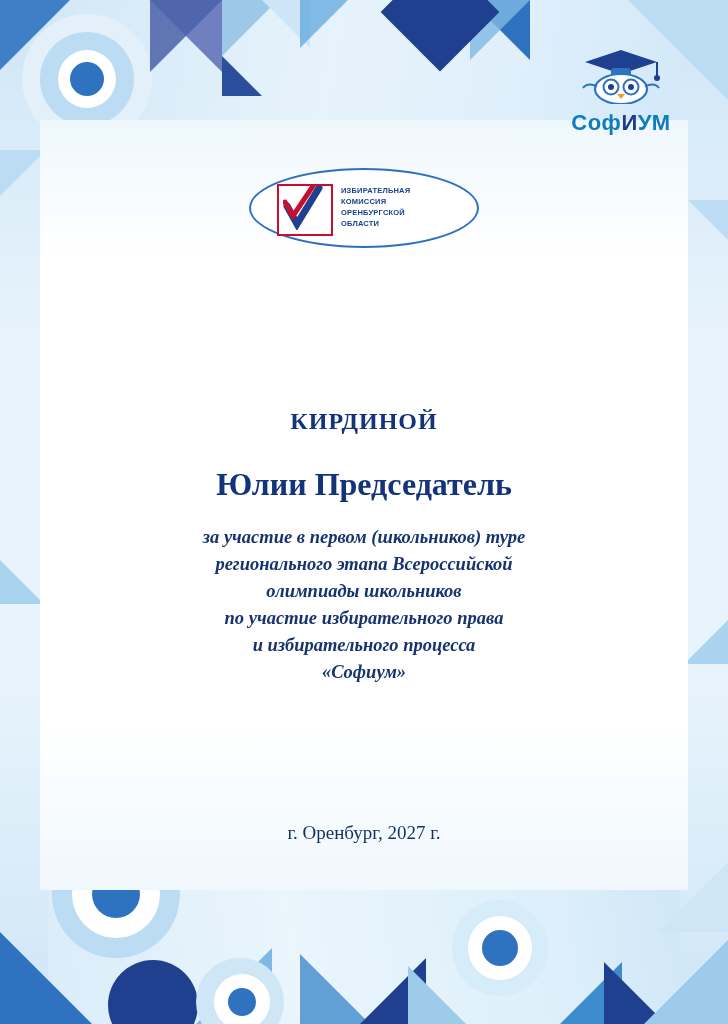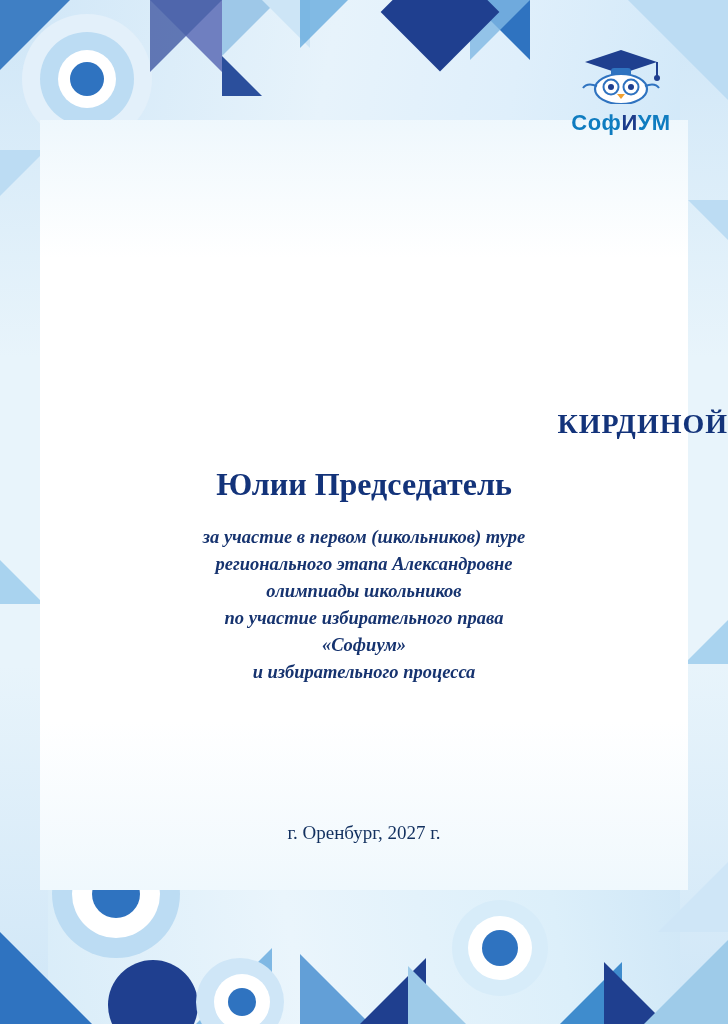--- a/index.html
+++ b/index.html
@@ -141,24 +141,24 @@
     font-size: 72px;
     letter-spacing: 3px;
     color: #1f3f8f;
     line-height: 1;
   }
 
   .recipient-last {
     position: absolute;
     top: 408px;
     left: 0; right: 0;
-    text-align: right;
-    font-family: "Liberation Serif", serif;
-    font-weight: bold;
-    font-size: 28px;
+    text-align: center;
+    font-family: "Liberation Serif", serif;
+    font-weight: bold;
+    font-size: 24px;
     color: #13337a;
     letter-spacing: 1px;
   }
   .recipient-first {
     position: absolute;
     top: 466px;
     left: 0; right: 0;
     text-align: center;
     font-family: "Liberation Serif", serif;
     font-weight: bold;
@@ -287,30 +287,44 @@
         <circle cx="70" cy="41" r="3" fill="#1f3f8f"></circle>
         <path d="M56 48 L60 53 L64 48 Z" fill="#f0a030"></path>
         <path d="M36 40 q-10 -4 -14 2" stroke="#2f73c0" stroke-width="2" fill="none"></path>
         <path d="M84 40 q10 -4 14 2" stroke="#2f73c0" stroke-width="2" fill="none"></path>
       </svg>
       <div class="owl-word">
         <span>Соф</span><span class="hl">И</span><span>УМ</span>
       </div>
     </div>
 
+    <div class="emblem">
+      <div class="emblem-oval"></div>
+      <div class="emblem-box"></div>
+      <svg class="emblem-tick" viewBox="0 0 40 44">
+        <path d="M4 20 L14 38 L36 2" stroke="#1f3f8f" stroke-width="7" fill="none" stroke-linecap="round"></path>
+        <path d="M2 16 L10 30 L30 0" stroke="#c8102e" stroke-width="5" fill="none" stroke-linecap="round"></path>
+      </svg>
+      <div class="emblem-text">
+        <div>ИЗБИРАТЕЛЬНАЯ</div>
+        <div>КОМИССИЯ</div>
+        <div>ОРЕНБУРГСКОЙ</div>
+        <div>ОБЛАСТИ</div>
+      </div>
+    </div>
 
 
     <div class="recipient-last">КИРДИНОЙ</div>
     <div class="recipient-first">Юлии Председатель</div>
 
     <div class="reason">
       <div>за участие в первом (школьников) туре</div>
-      <div>регионального этапа Александровне</div>
+      <div>регионального этапа Всероссийской</div>
       <div>олимпиады школьников</div>
       <div>по участие избирательного права</div>
+      <div>и избирательного процесса</div>
       <div>«Софиум»</div>
-      <div>и избирательного процесса</div>
     </div>
 
 
     <div class="place-date">г. Оренбург, 2027 г.</div>
   </div>
 </div>
 
 </body></html>

